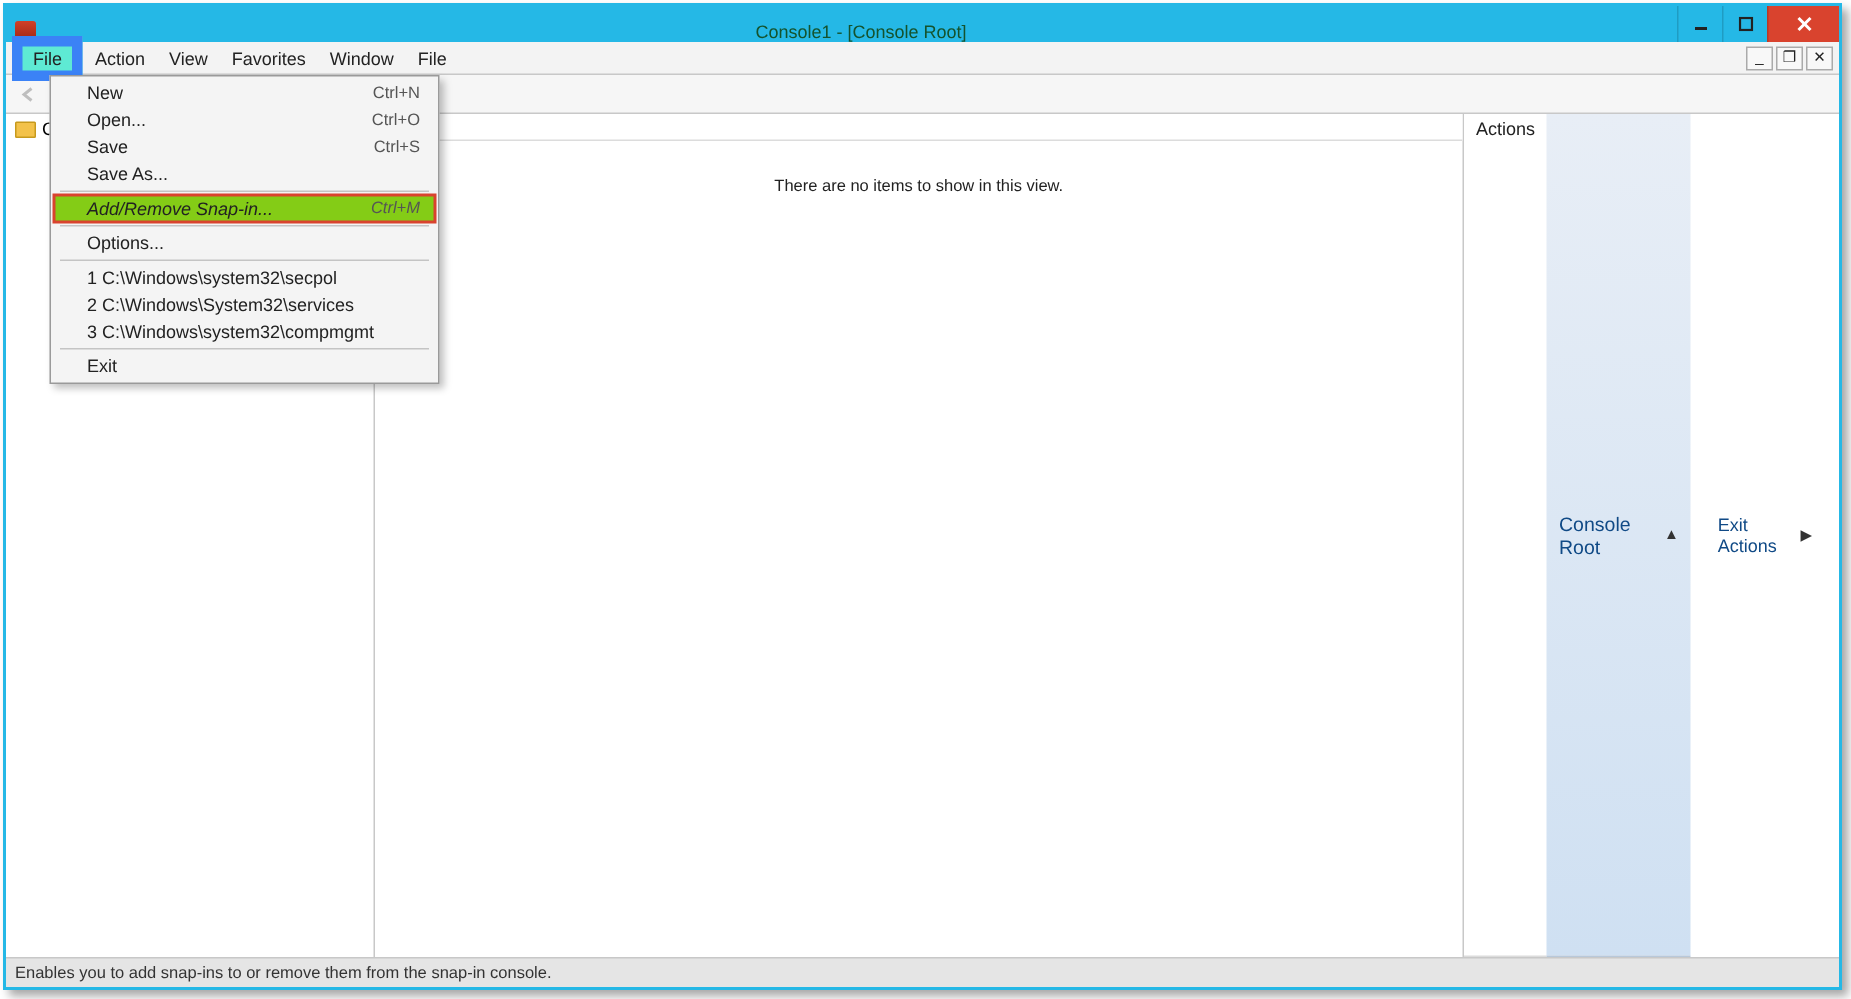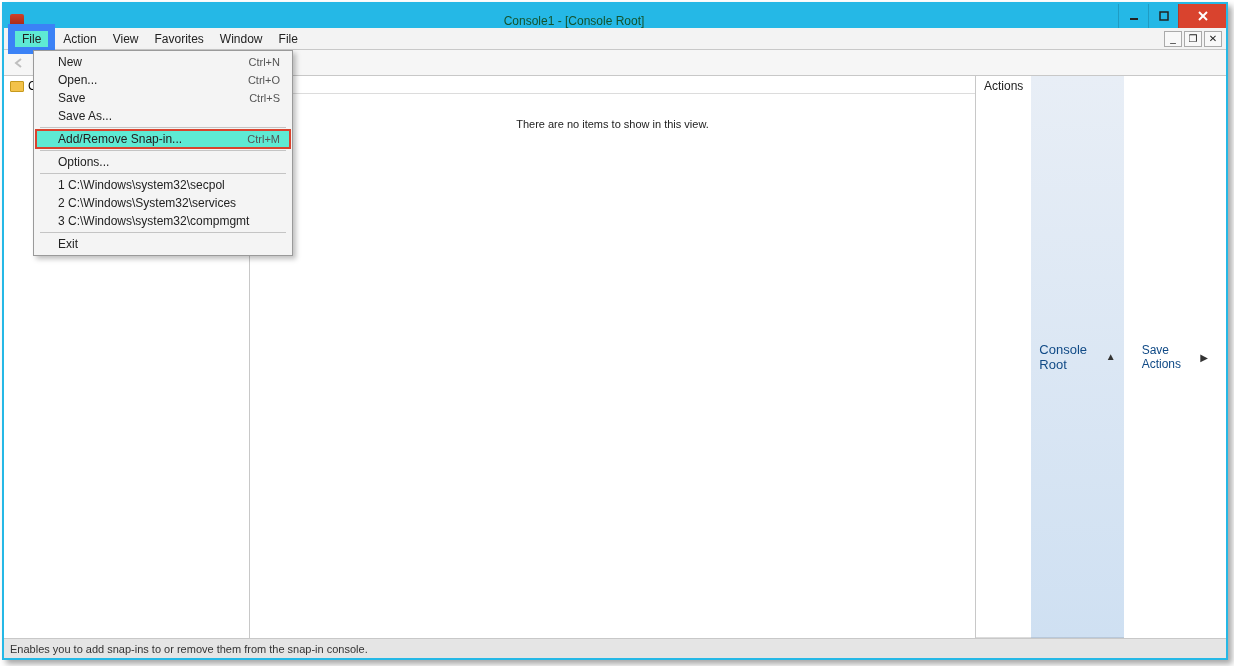--- a/index.html
+++ b/index.html
@@ -132,21 +132,22 @@
     display:flex; align-items:center; justify-content:space-between;
     padding:3px 10px 3px 22px;
     height:18px;
     white-space:nowrap;
     gap:13px;
   }
   .dd-sep { height:1px; background:#c4c4c4; margin:2px 4px; }
   .dd-row.highlighted {
     outline:2px solid #d9432e;
     outline-offset:-1px;
-    background:#5eead4;
+    background:#84cc16;
+    font-style:italic;
   }
   .dd-short { color:#555; font-size:11px; }
 </style>
 </head>
 <body>
 
 <div class="outer-frame">
 
   <div class="titlebar">
     <div class="app-icon"></div>
@@ -209,21 +210,21 @@
       <div class="content-header"></div>
       <div class="empty-msg">There are no items to show in this view.</div>
     </div>
     <div class="actions-pane">
       <div class="actions-title">Actions</div>
       <div class="actions-section">
         <span>Console Root</span>
         <span class="caret">▲</span>
       </div>
       <div class="actions-item">
-        <span>Save Actions</span>
+        <span>Exit Actions</span>
         <span class="arrow">▶</span>
       </div>
     </div>
   </div>
 
   <div class="statusbar">
     <span>Enables you to add snap-ins to or remove them from the snap-in console.</span>
   </div>
 
   <div class="dropdown">

